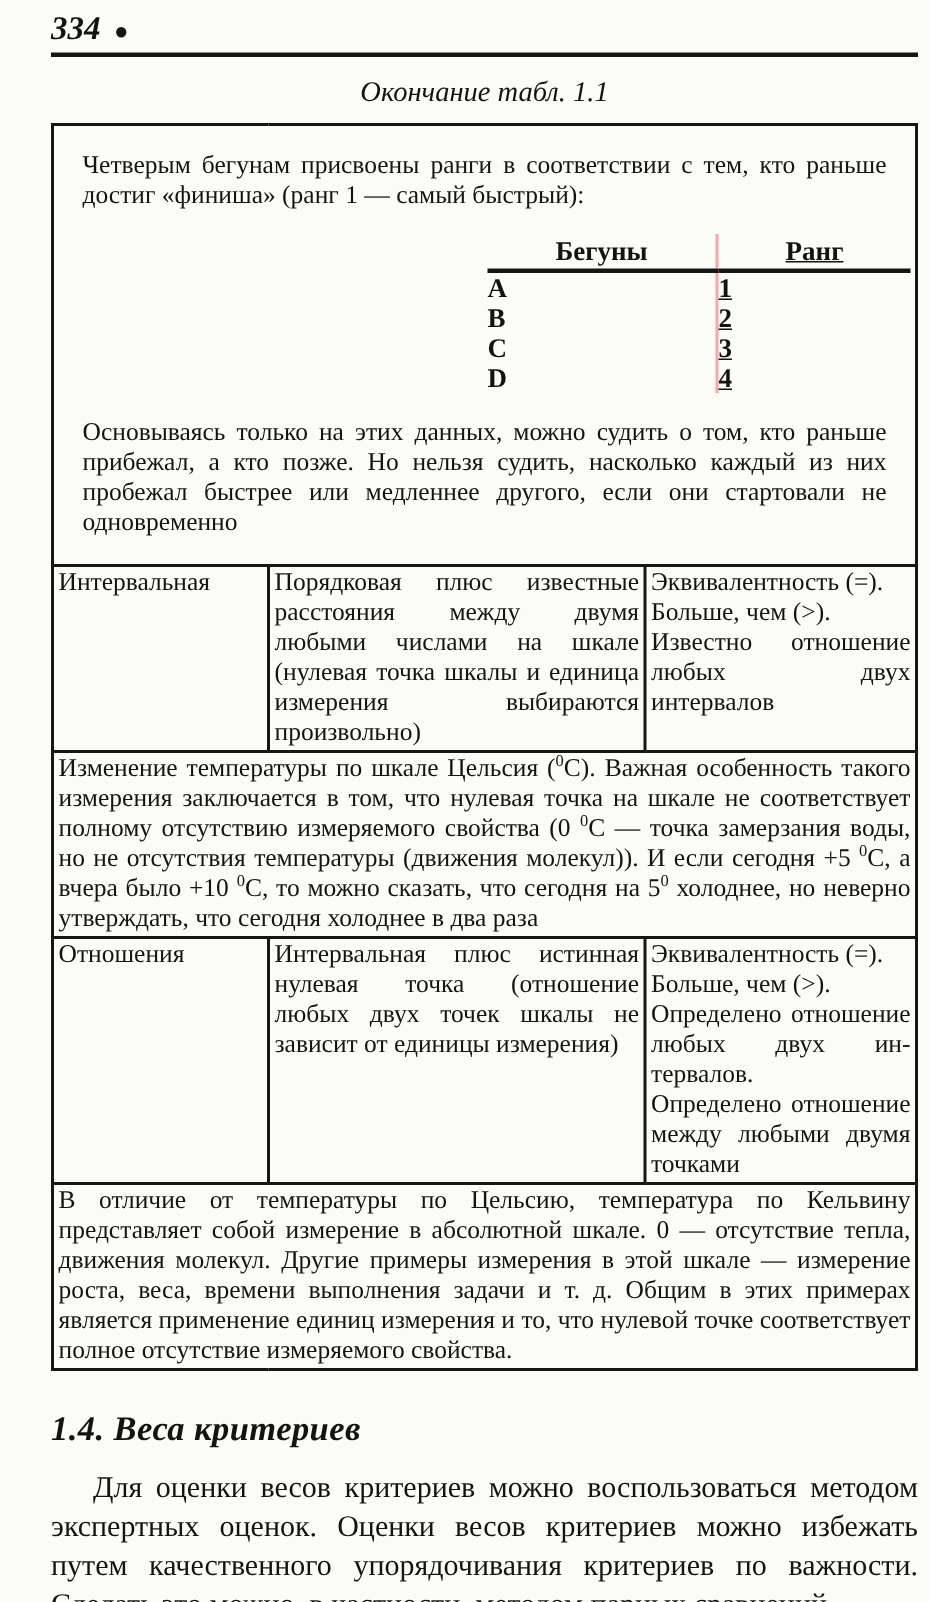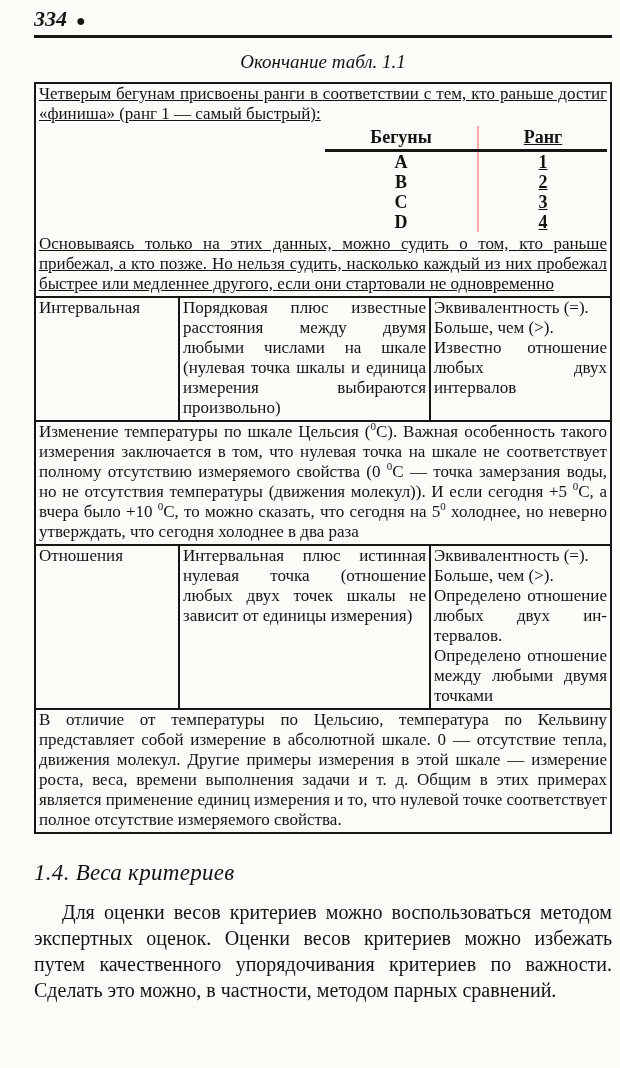--- a/index.html
+++ b/index.html
@@ -32,41 +32,40 @@
   .main-table {
     width: 100%; border-collapse: collapse;
     font-size: 17px; line-height: 20px;
   }
   .main-table > tbody > tr > td {
     border: 2px solid #161616;
     padding: 0 3px 2px 3px;
     vertical-align: top;
   }
   .just { text-align: justify; }
-  .main-table p { margin: 0; text-decoration: underline; }
+  .main-table p { margin: 16px; }
   sup { font-size: 11px; line-height: 0; }
 
   
   .runners {
     border-collapse: collapse;
     width: 282px;
     margin: 2px 0 2px auto;
-    text-align: center;
     font-weight: bold;
     font-size: 18px; line-height: 20px;
   }
   .runners th { border-bottom: 3px solid #161616; padding: 1px 0 2px 0; font-size: 18px; }
   .runners td { padding: 0; }
   .runners .col-runner { width: 153px; }
   .runners .rank-col { border-left: 2px solid #fca5a5; text-decoration: underline; }
 
   
   .section-heading {
     margin: 26px 0 0 0;
-    font-size: 23px; font-weight: normal; font-style: italic;
+    font-size: 23px; font-weight: bold; font-style: italic;
     letter-spacing: 0.3px;
   }
   .body-para {
     margin: 13px 0 0 0;
     font-size: 20px; line-height: 26px;
     text-align: justify; text-indent: 28px;
   }
 </style>
 </head>
 <body>

